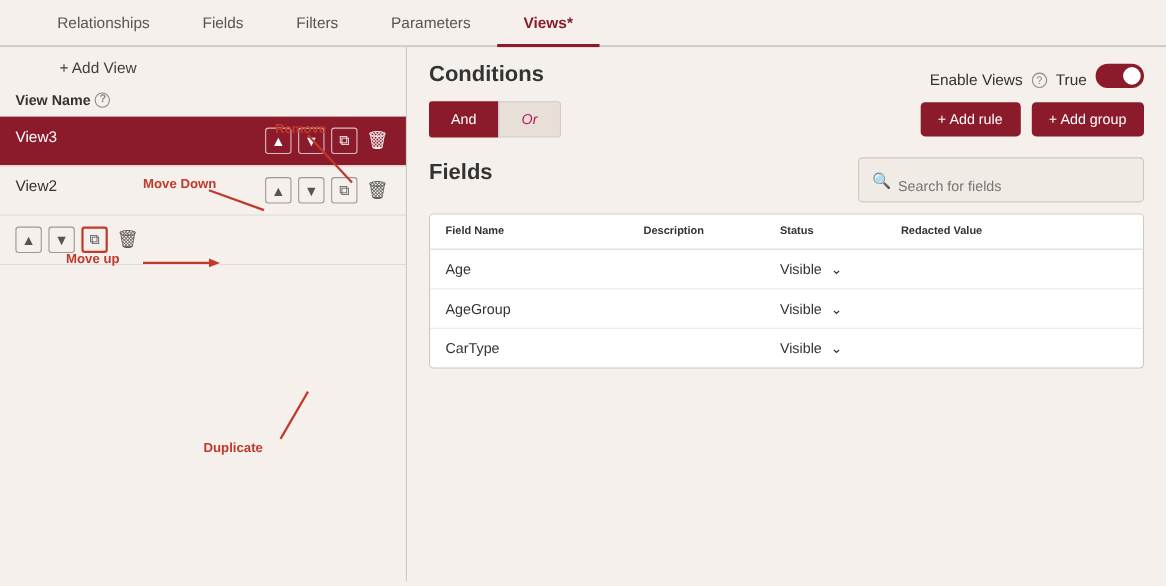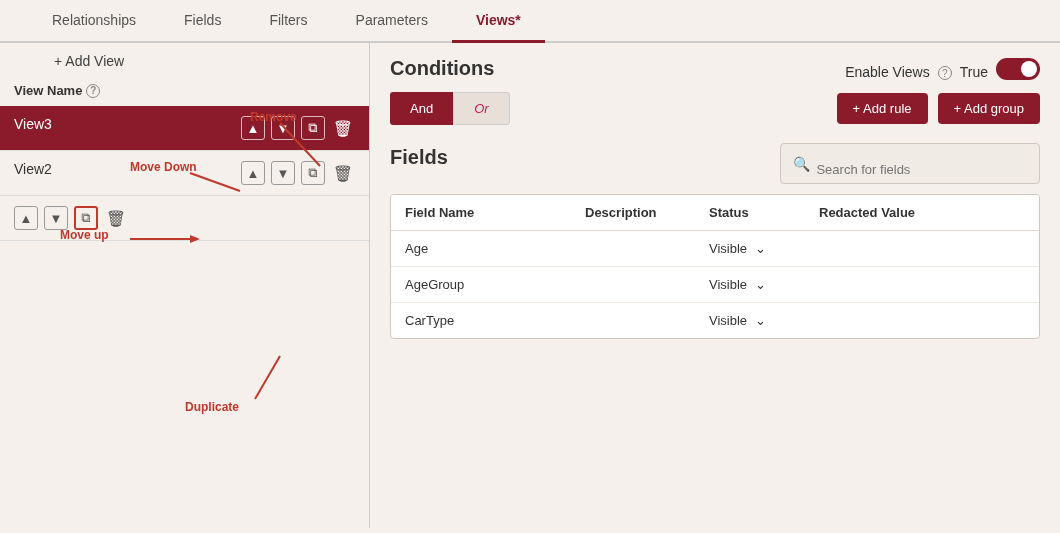--- a/index.html
+++ b/index.html
@@ -261,21 +261,21 @@
       border-radius: 4px;
       background: white;
       overflow: hidden;
     }
     .fields-table-header {
       display: flex;
       padding: 10px 14px;
       background: white;
       border-bottom: 1px solid #e0d8d0;
       font-weight: bold;
-      font-size: 13px;
+      font-size: 10px;
     }
     .col-field-name { width: 180px; }
     .col-description { width: 124px; }
     .col-status { width: 110px; }
     .col-redacted { flex: 1; }
 
     .fields-table-row {
       display: flex;
       padding: 10px 14px;
       border-bottom: 1px solid #ede8e2;

